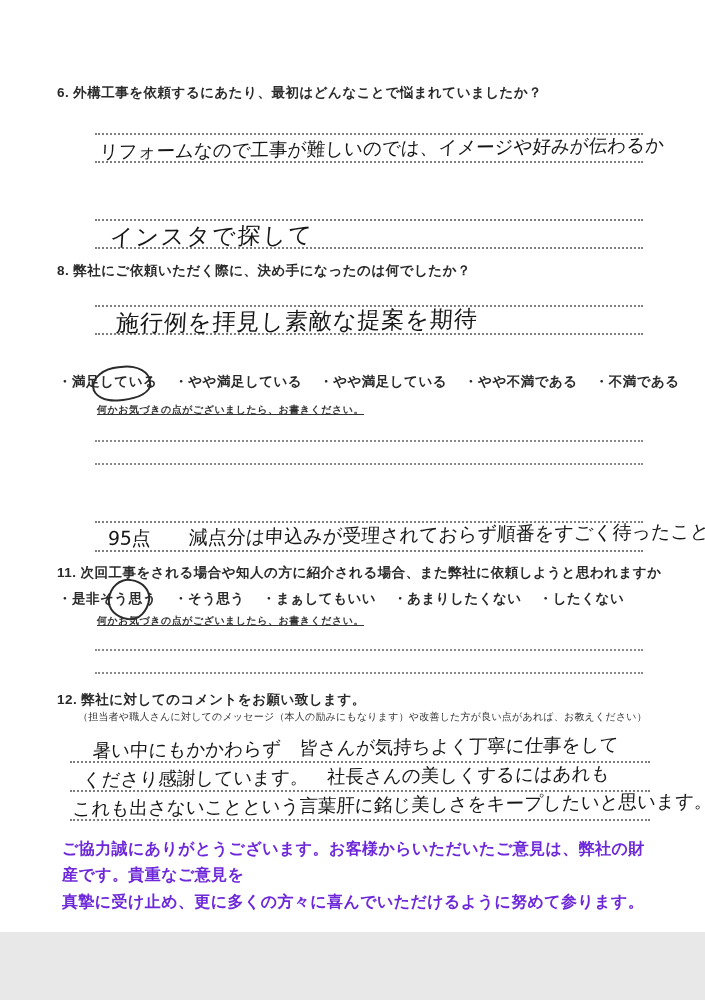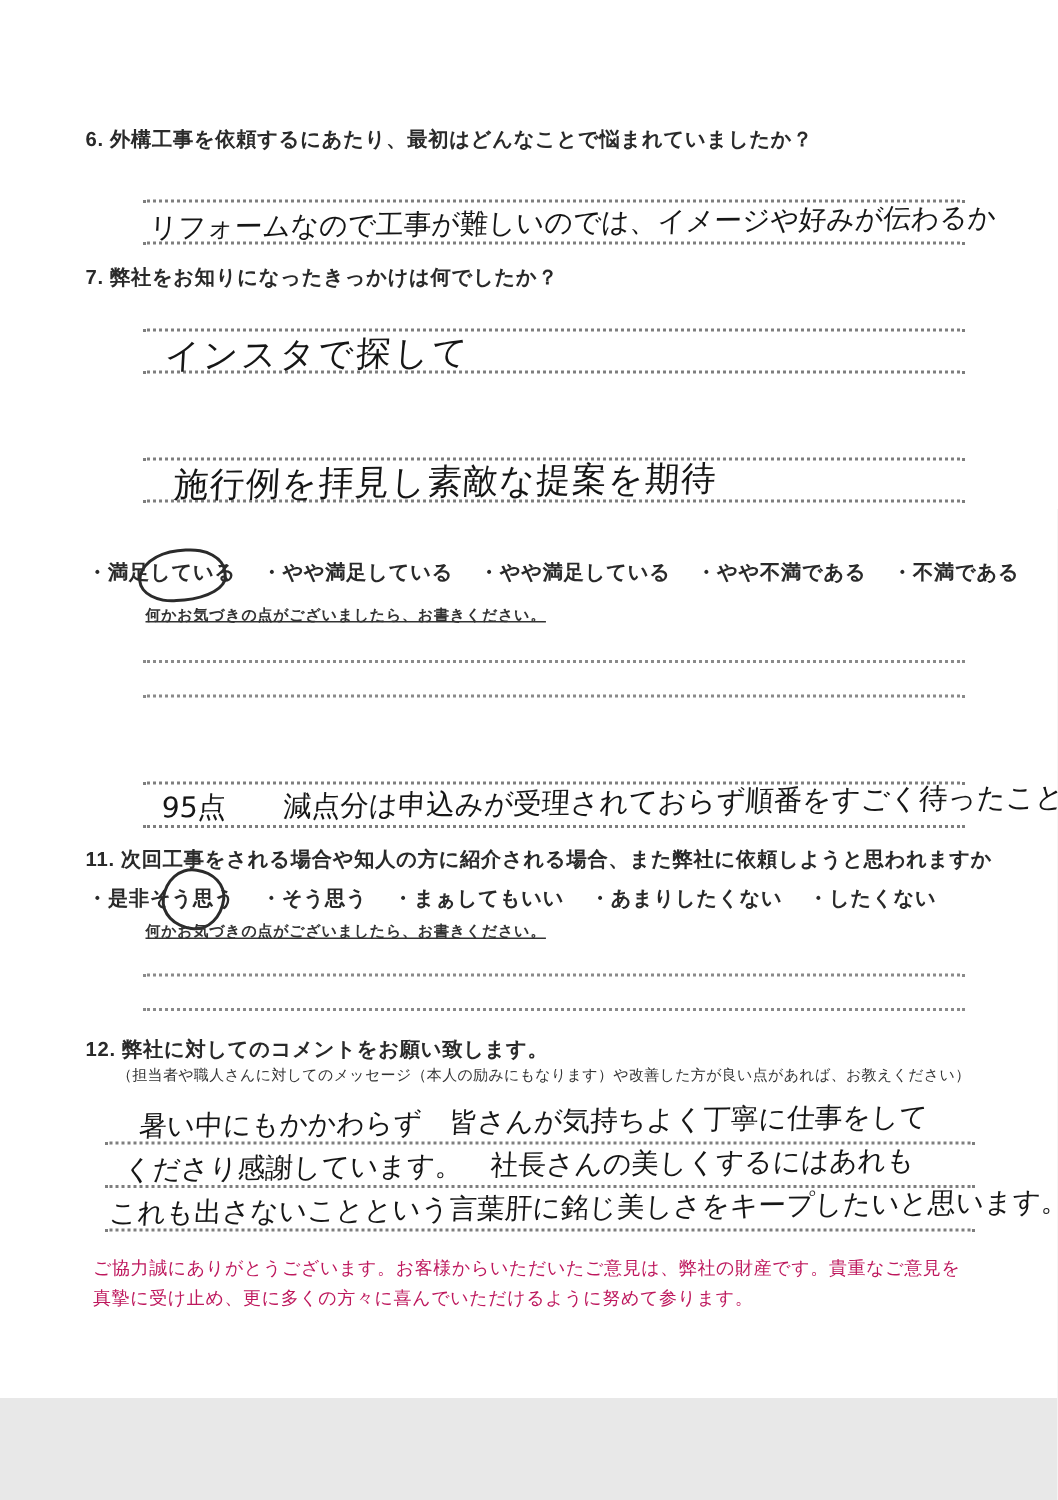--- a/index.html
+++ b/index.html
@@ -74,43 +74,43 @@
     position:relative;height:27px;
     border-bottom:2px dotted #7e7e7e;
   }
   .cline .hand{font-size:18.5px;top:4px;}
   .cline:nth-child(1) .hand{left:22px;}
   .cline:nth-child(2) .hand{left:12px;}
   .cline:nth-child(3) .hand{left:2px;}
   
   .footer{
     position:absolute;left:62px;top:836px;width:590px;
-    font-size:12px;font-weight:400;letter-spacing:.4px;color:#be185d;
+    font-size:16px;font-weight:700;letter-spacing:.4px;color:#6d28d9;
     line-height:1.65;
   }
 </style>
 </head>
 <body>
 
 <div class="page">
 
   <div class="q" style="top:84px">
     <span class="qnum">6.</span><span>外構工事を依頼するにあたり、最初はどんなことで悩まれていましたか？</span>
   </div>
   <div class="ans" style="top:133px">
     <span class="hand hand-a6">リフォームなので工事が難しいのでは、イメージや好みが伝わるか</span>
   </div>
 
-  <div class="q" style="top:176px">
-    <span class="qnum">7.</span><span>弊社をお知りになったきっかけは何でしたか？</span>
-  </div>
   <div class="ans" style="top:219px">
     <span class="hand hand-a7">インスタで探して</span>
   </div>
 
+  <div class="q" style="top:262px">
+    <span class="qnum">8.</span><span>弊社にご依頼いただく際に、決め手になったのは何でしたか？</span>
+  </div>
   <div class="ans" style="top:305px">
     <span class="hand hand-a8">施行例を拝見し素敵な提案を期待</span>
   </div>
 
   <div class="opts" style="top:373px">
     <span class="opt">満足している</span>
     <span class="opt">やや満足している</span>
     <span class="opt">やや満足している</span>
     <span class="opt">やや不満である</span>
     <span class="opt">不満である</span>

